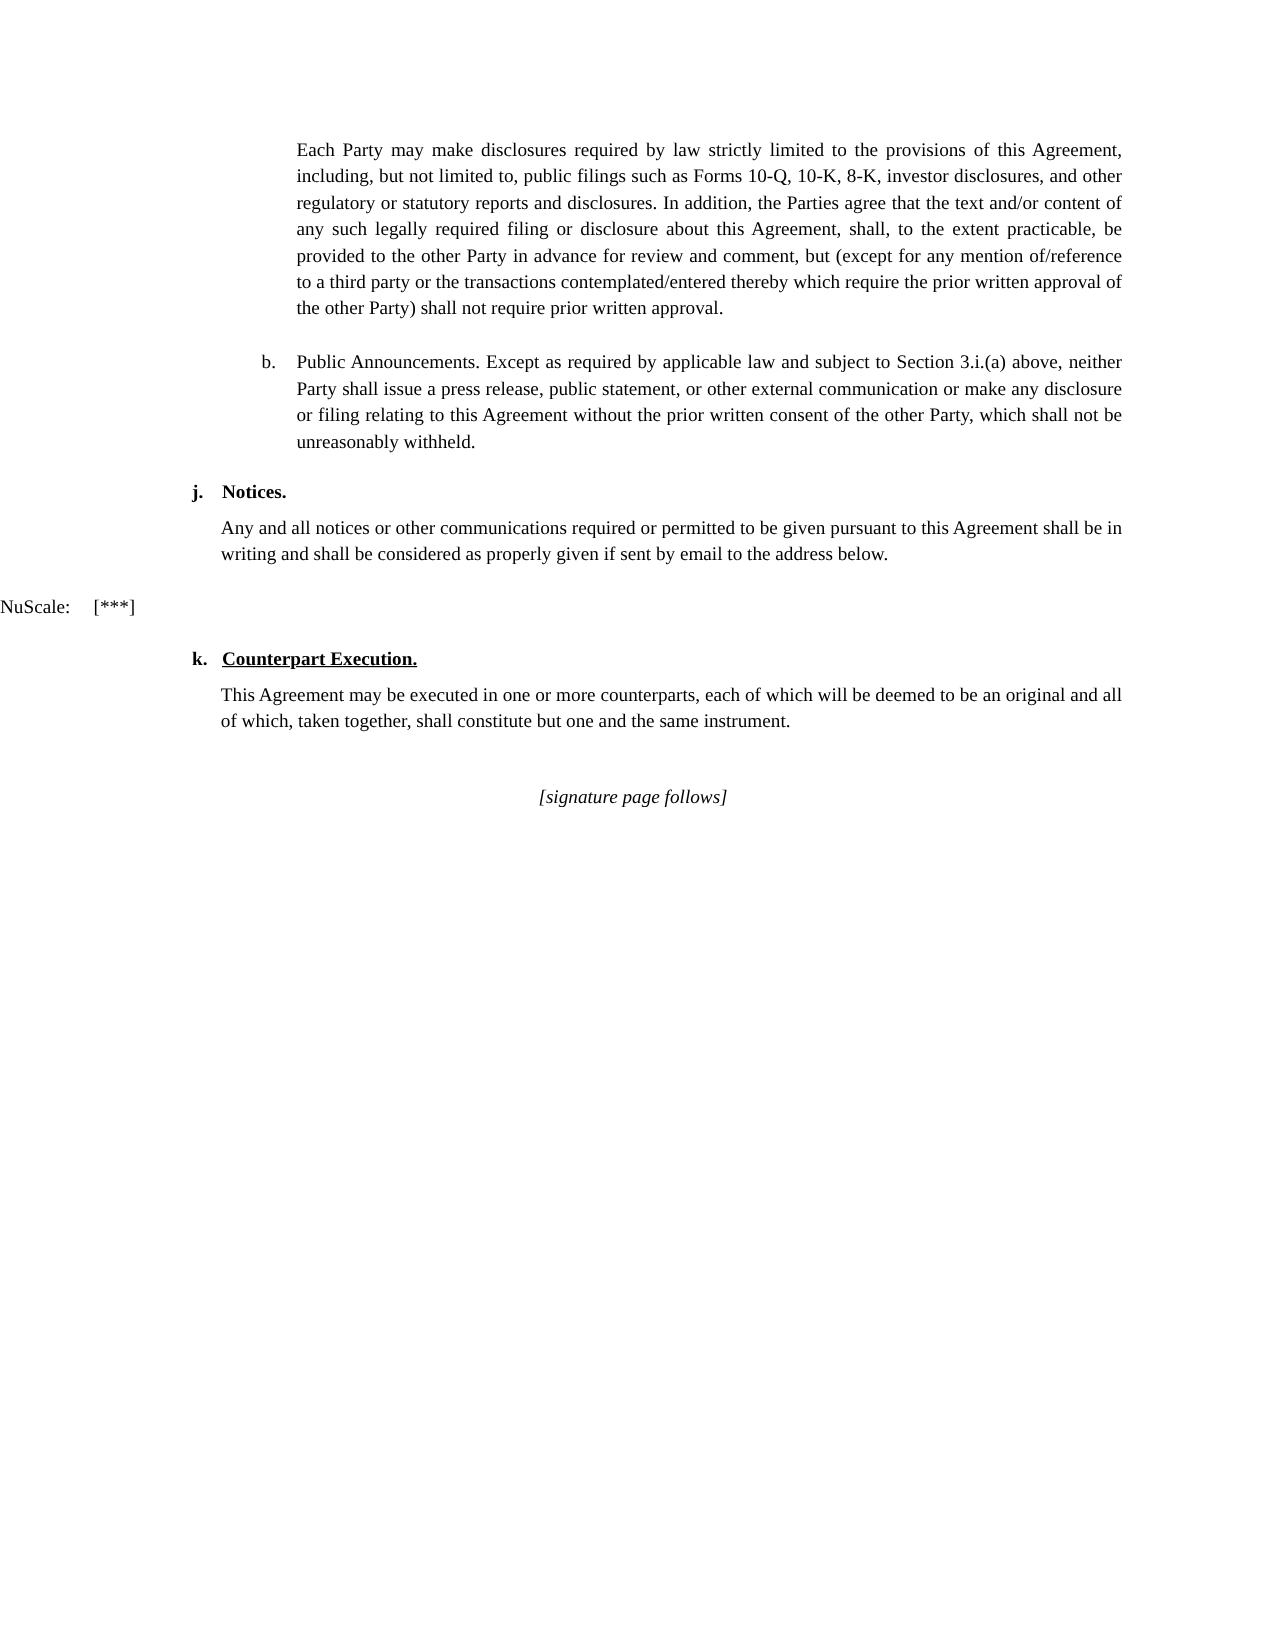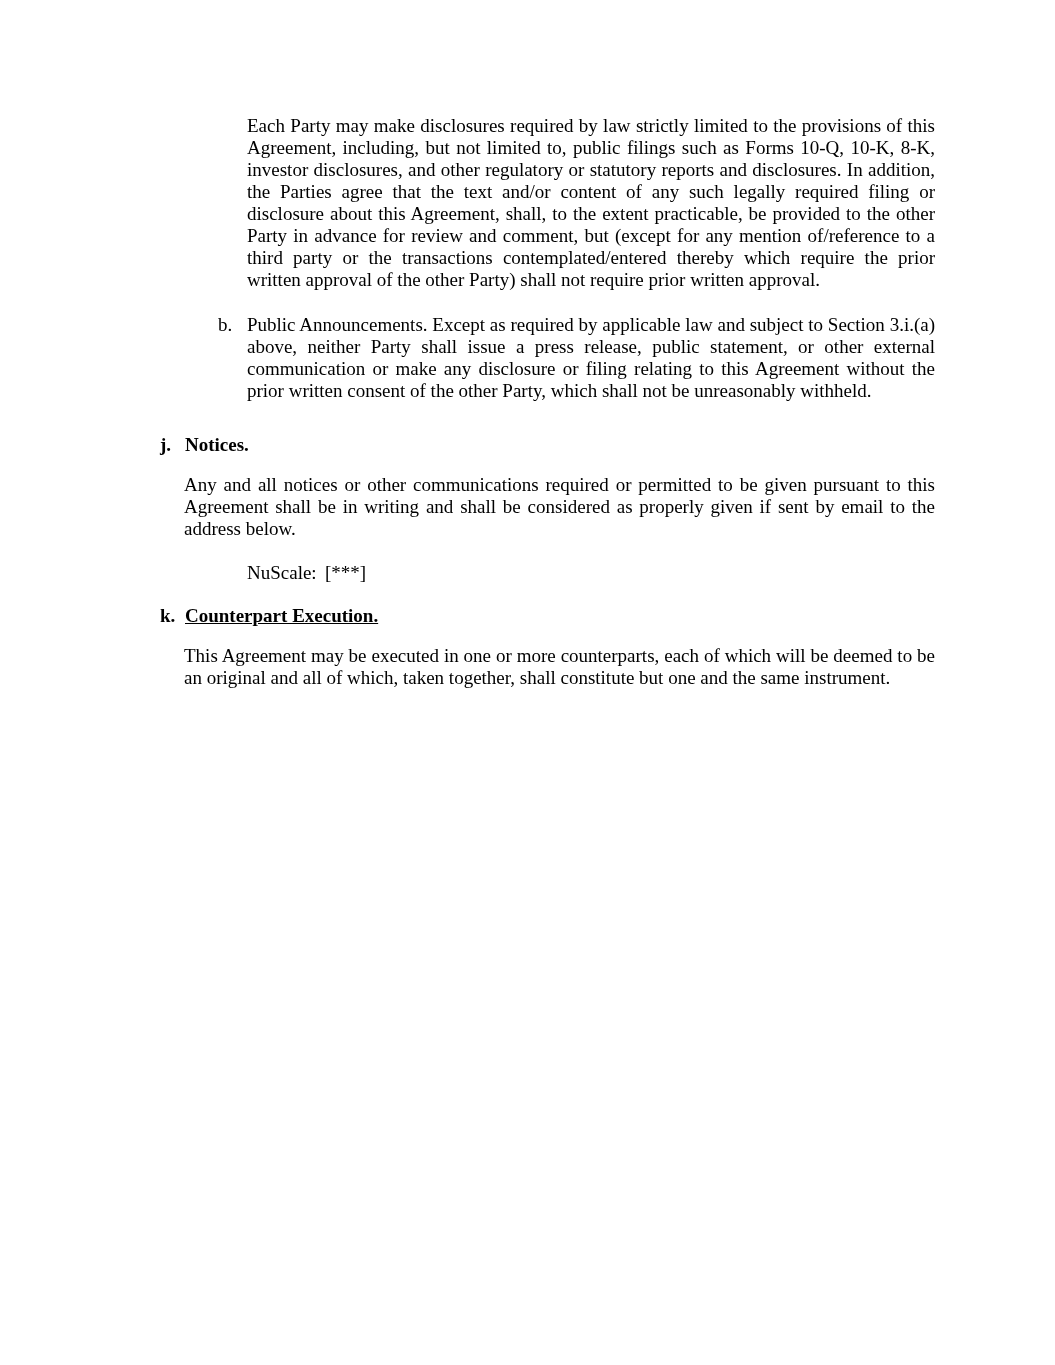--- a/index.html
+++ b/index.html
@@ -7,21 +7,21 @@
     padding: 0;
     background: #ffffff;
   }
   .page {
     position: relative;
     width: 1055px;
     height: 1365px;
     background: #ffffff;
     color: #000000;
     font-family: "Liberation Serif", "DejaVu Serif", serif;
-    font-size: 19px;
+    font-size: 16px;
     line-height: 22px;
     box-sizing: border-box;
     padding-top: 115px;
     overflow: hidden;
   }
   .para {
     text-align: justify;
     text-justify: inter-word;
   }
   .para-indent2 {
@@ -39,39 +39,38 @@
     margin-top: 23px;
   }
   .list-item-b .marker {
     position: absolute;
     left: 0;
     top: 0;
   }
   .section-heading {
     margin-left: 160px;
     font-weight: bold;
-    margin-top: 32px;
+    margin-top: 20px;
   }
   .section-heading .marker {
     display: inline-block;
     width: 25px;
   }
   .section-heading.heading-k {
     margin-top: 21px;
     text-decoration: underline;
   }
   .heading-k + .para-body {
   }
   .para-body {
     margin-left: 184px;
     width: 751px;
-    margin-top: 18px;
+    margin-top: 8px;
   }
   .notice-line {
-    margin-left: 247px;
     margin-top: 22px;
   }
   .notice-line .party-label {
     display: inline-block;
     min-width: 78px;
   }
   .signature-note {
     margin-top: 41px;
     text-align: center;
     font-style: italic;
@@ -99,14 +98,15 @@
     <span class="party-label">NuScale:</span><span>[***]</span>
   </div>
 
 
   <div class="section-heading heading-k">
     <span class="marker">k.</span><span>Counterpart Execution.</span>
   </div>
 
   <p class="para para-body">This Agreement may be executed in one or more counterparts, each of which will be deemed to be an original and all of which, taken together, shall constitute but one and the same instrument.</p>
 
+  <div class="signature-note">[signature page follows]</div>
 
 </div>
 
 </body></html>

